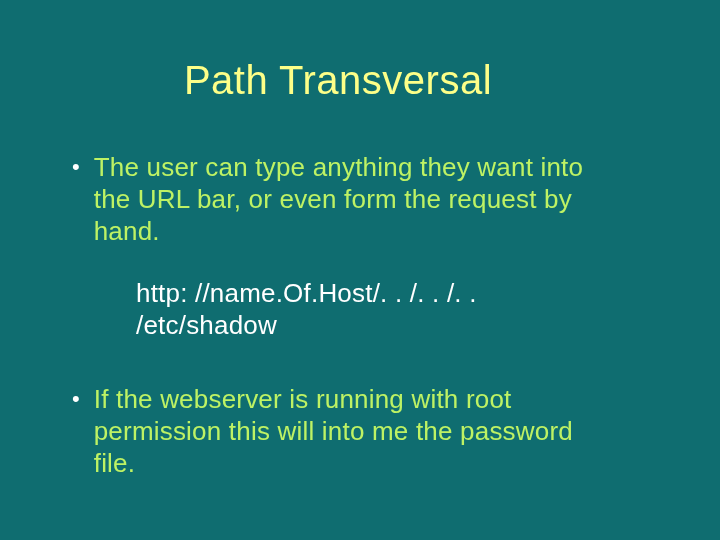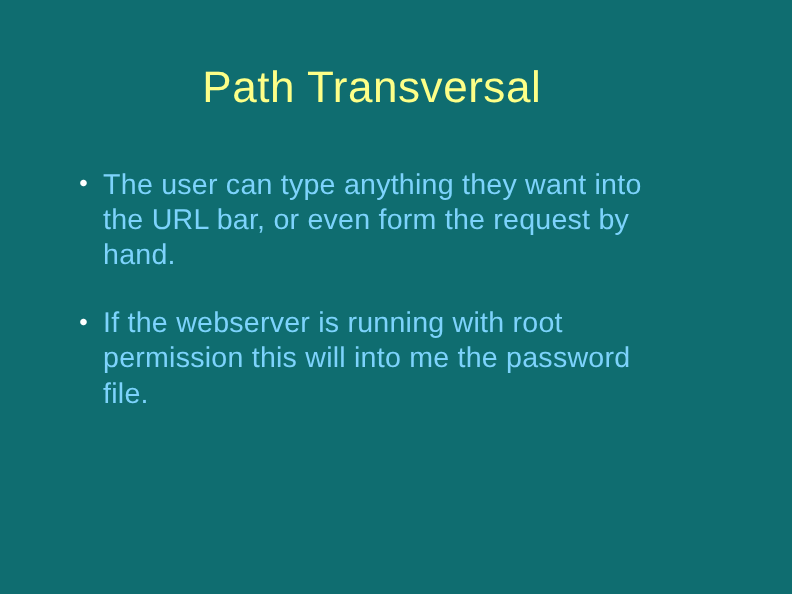--- a/index.html
+++ b/index.html
@@ -44,21 +44,21 @@
     flex: 0 0 auto;
     font-size: 22px;
     line-height: 32px;
     padding-right: 14px;
     color: #ffffff;
   }
   .bullet-text {
     flex: 1 1 auto;
     font-size: 26px;
     line-height: 32px;
-    color: #7dd3fc;
+    color: #bef264;
     letter-spacing: 0.2px;
   }
   .example-line {
     font-size: 26px;
     line-height: 32px;
     color: #ffffff;
     padding-left: 64px;
     margin-top: 24px;
     margin-bottom: 42px;
     letter-spacing: 0.2px;
@@ -71,20 +71,21 @@
 
   <div class="title">Path Transversal</div>
 
   <div class="body-area">
 
     <div class="bullet-row">
       <div class="bullet-dot">•</div>
       <div class="bullet-text">The user can type anything they want into the URL bar, or even form the request by hand.</div>
     </div>
 
+    <div class="example-line">http: //name.Of.Host/. . /. . /. . /etc/shadow</div>
 
     <div class="bullet-row">
       <div class="bullet-dot">•</div>
       <div class="bullet-text">If the webserver is running with root permission this will into me the password file.</div>
     </div>
 
   </div>
 </div>
 
 </body></html>

